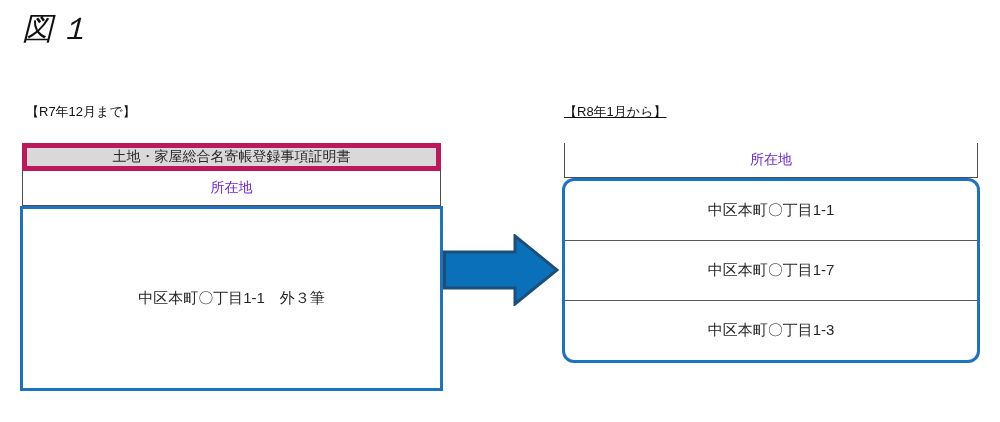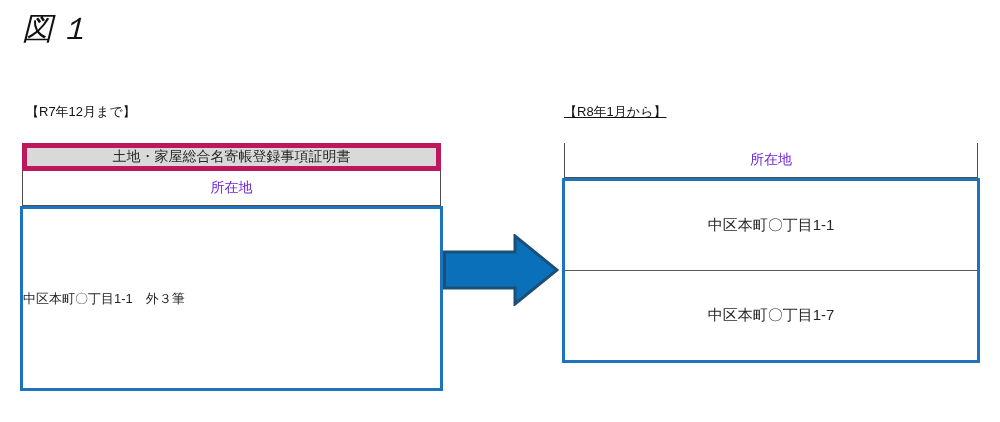--- a/index.html
+++ b/index.html
@@ -51,27 +51,27 @@
     color: #6d28d9;
   }
   .blue-box {
     margin-left: -2px;
     width: calc(100% + 4px);
     border: 3px solid #1e73be;
     background: #ffffff;
   }
   .blue-box.single {
     height: 185px;
-    display: flex; align-items: center; justify-content: flex-start;
-    font-size: 13px;
+    display: flex; align-items: center; justify-content: center;
+    font-size: 15px;
     color: #262626;
   }
   .blue-box.multi {
     height: 185px;
-    display: flex; flex-direction: column;
+    display: flex; flex-direction: column; border-radius: 12px;
   }
   .addr-row {
     flex: 1;
     display: flex; align-items: center; justify-content: center;
     font-size: 15px;
     color: #262626;
     border-bottom: 1px solid #595959;
   }
   .addr-row:last-child { border-bottom: none; }
 
@@ -97,14 +97,15 @@
   <svg width="116" height="72" viewBox="0 0 116 72">
     <polygon points="1.5,18 72,18 72,2 114,36 72,70 72,54 1.5,54" stroke-width="3" stroke="#1b4e79" fill="#0b70ba"></polygon>
   </svg>
 </div>
 
 <div class="abs doc-table right">
   <div class="doc-subheader">所在地</div>
   <div class="blue-box multi">
     <div class="addr-row">中区本町〇丁目1-1</div>
     <div class="addr-row">中区本町〇丁目1-7</div>
+    <div class="addr-row">中区本町〇丁目1-3</div>
   </div>
 </div>
 
 </body></html>

